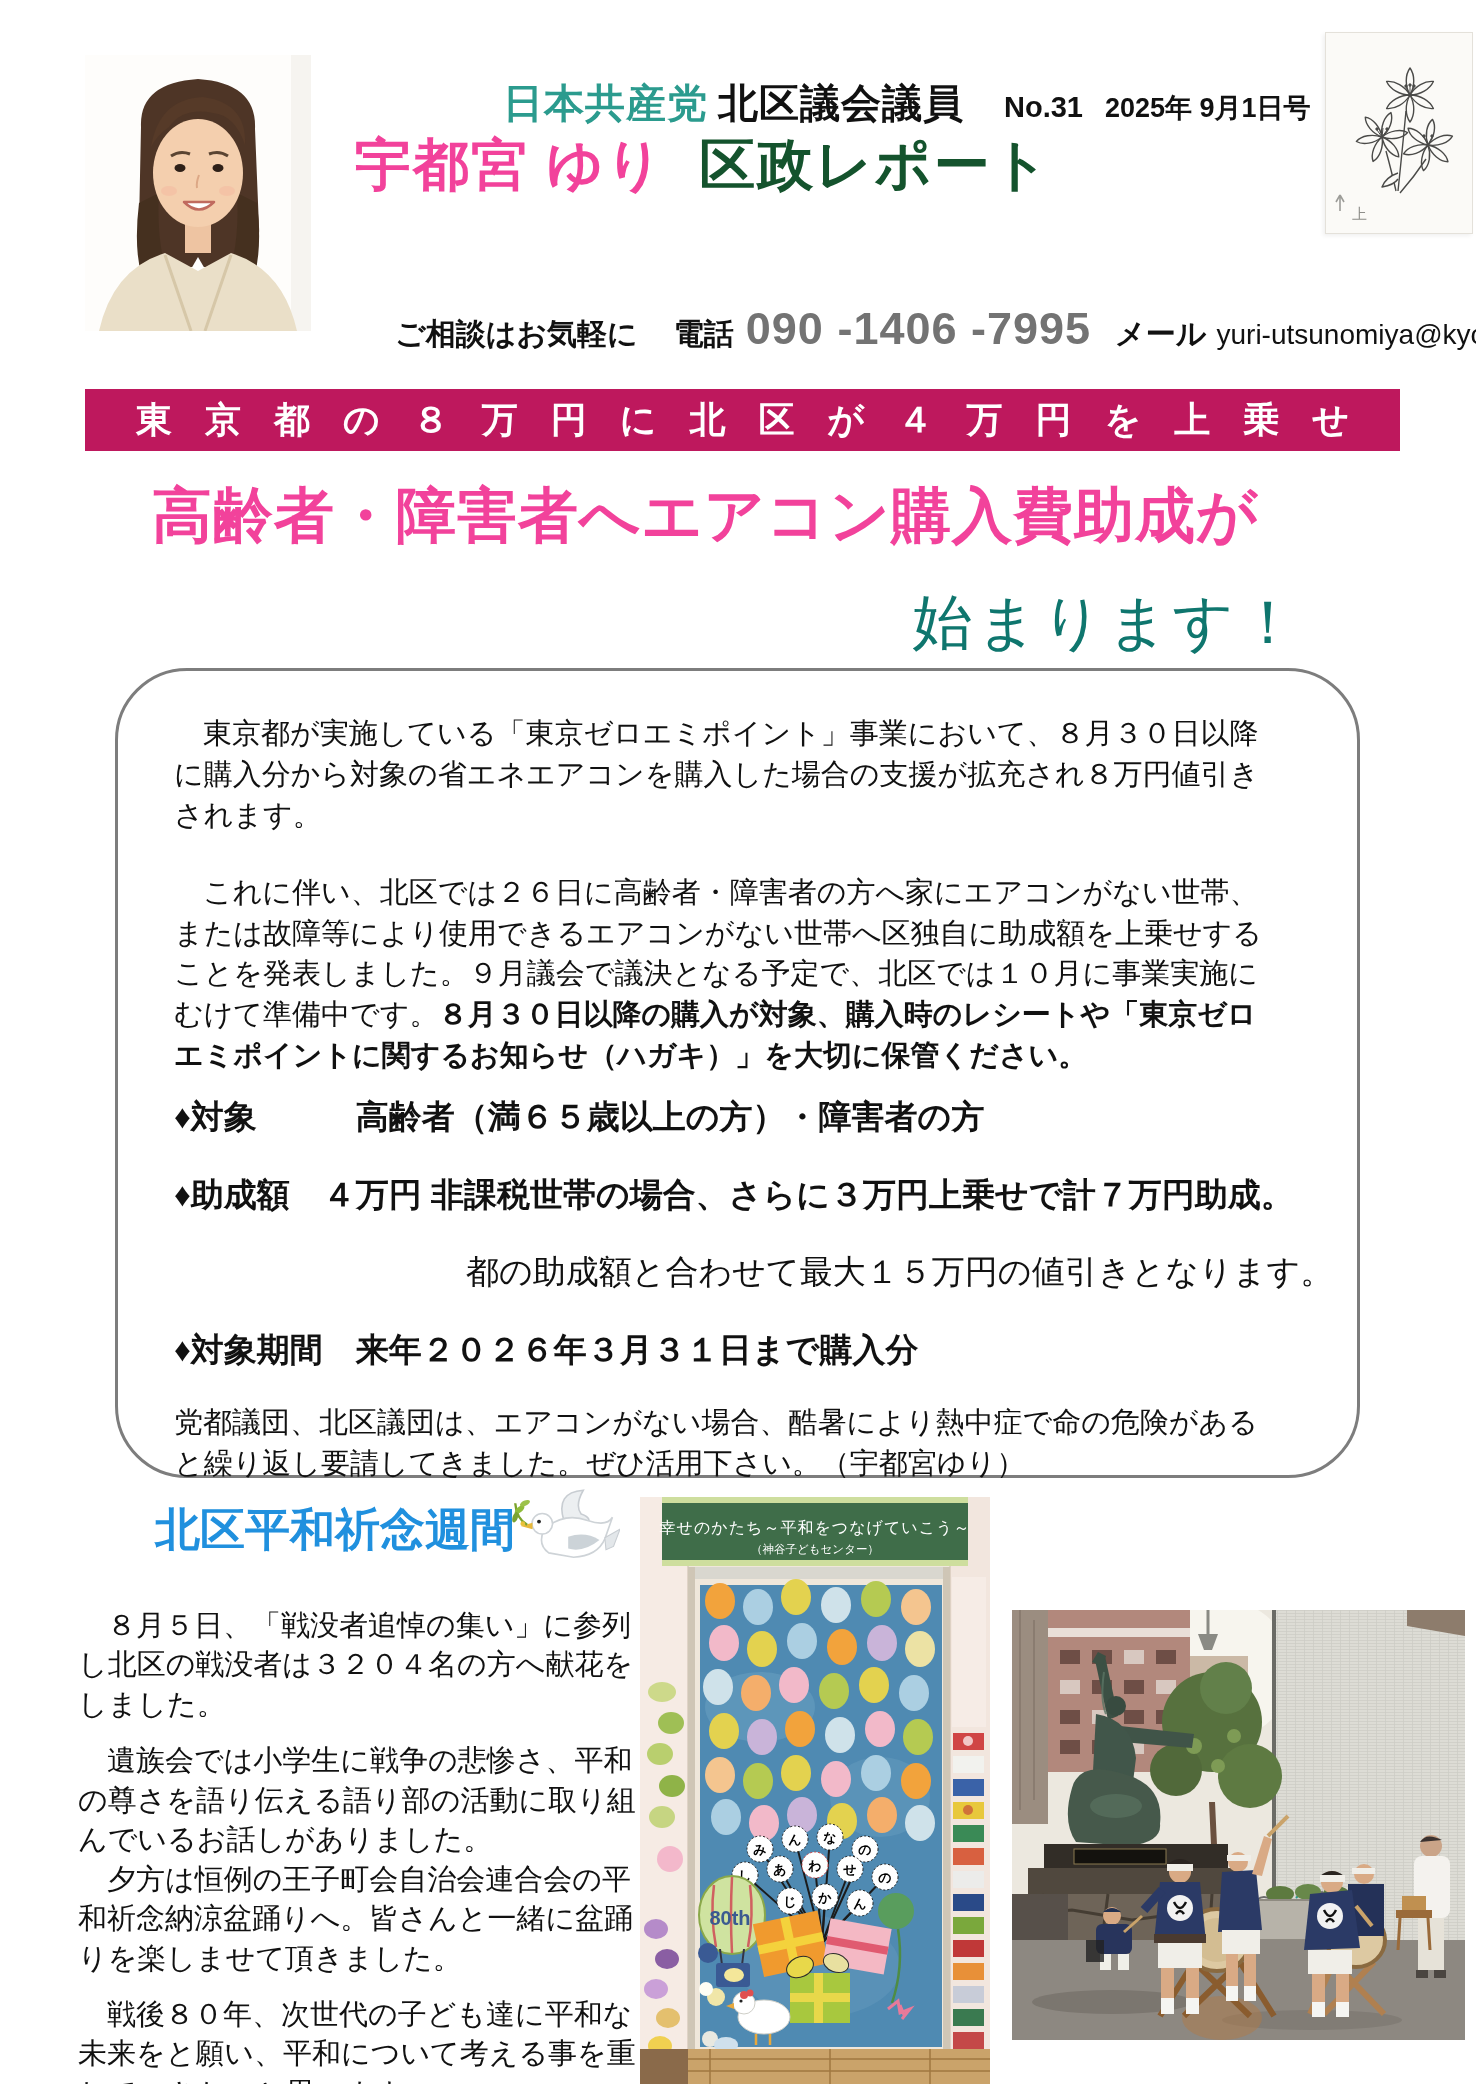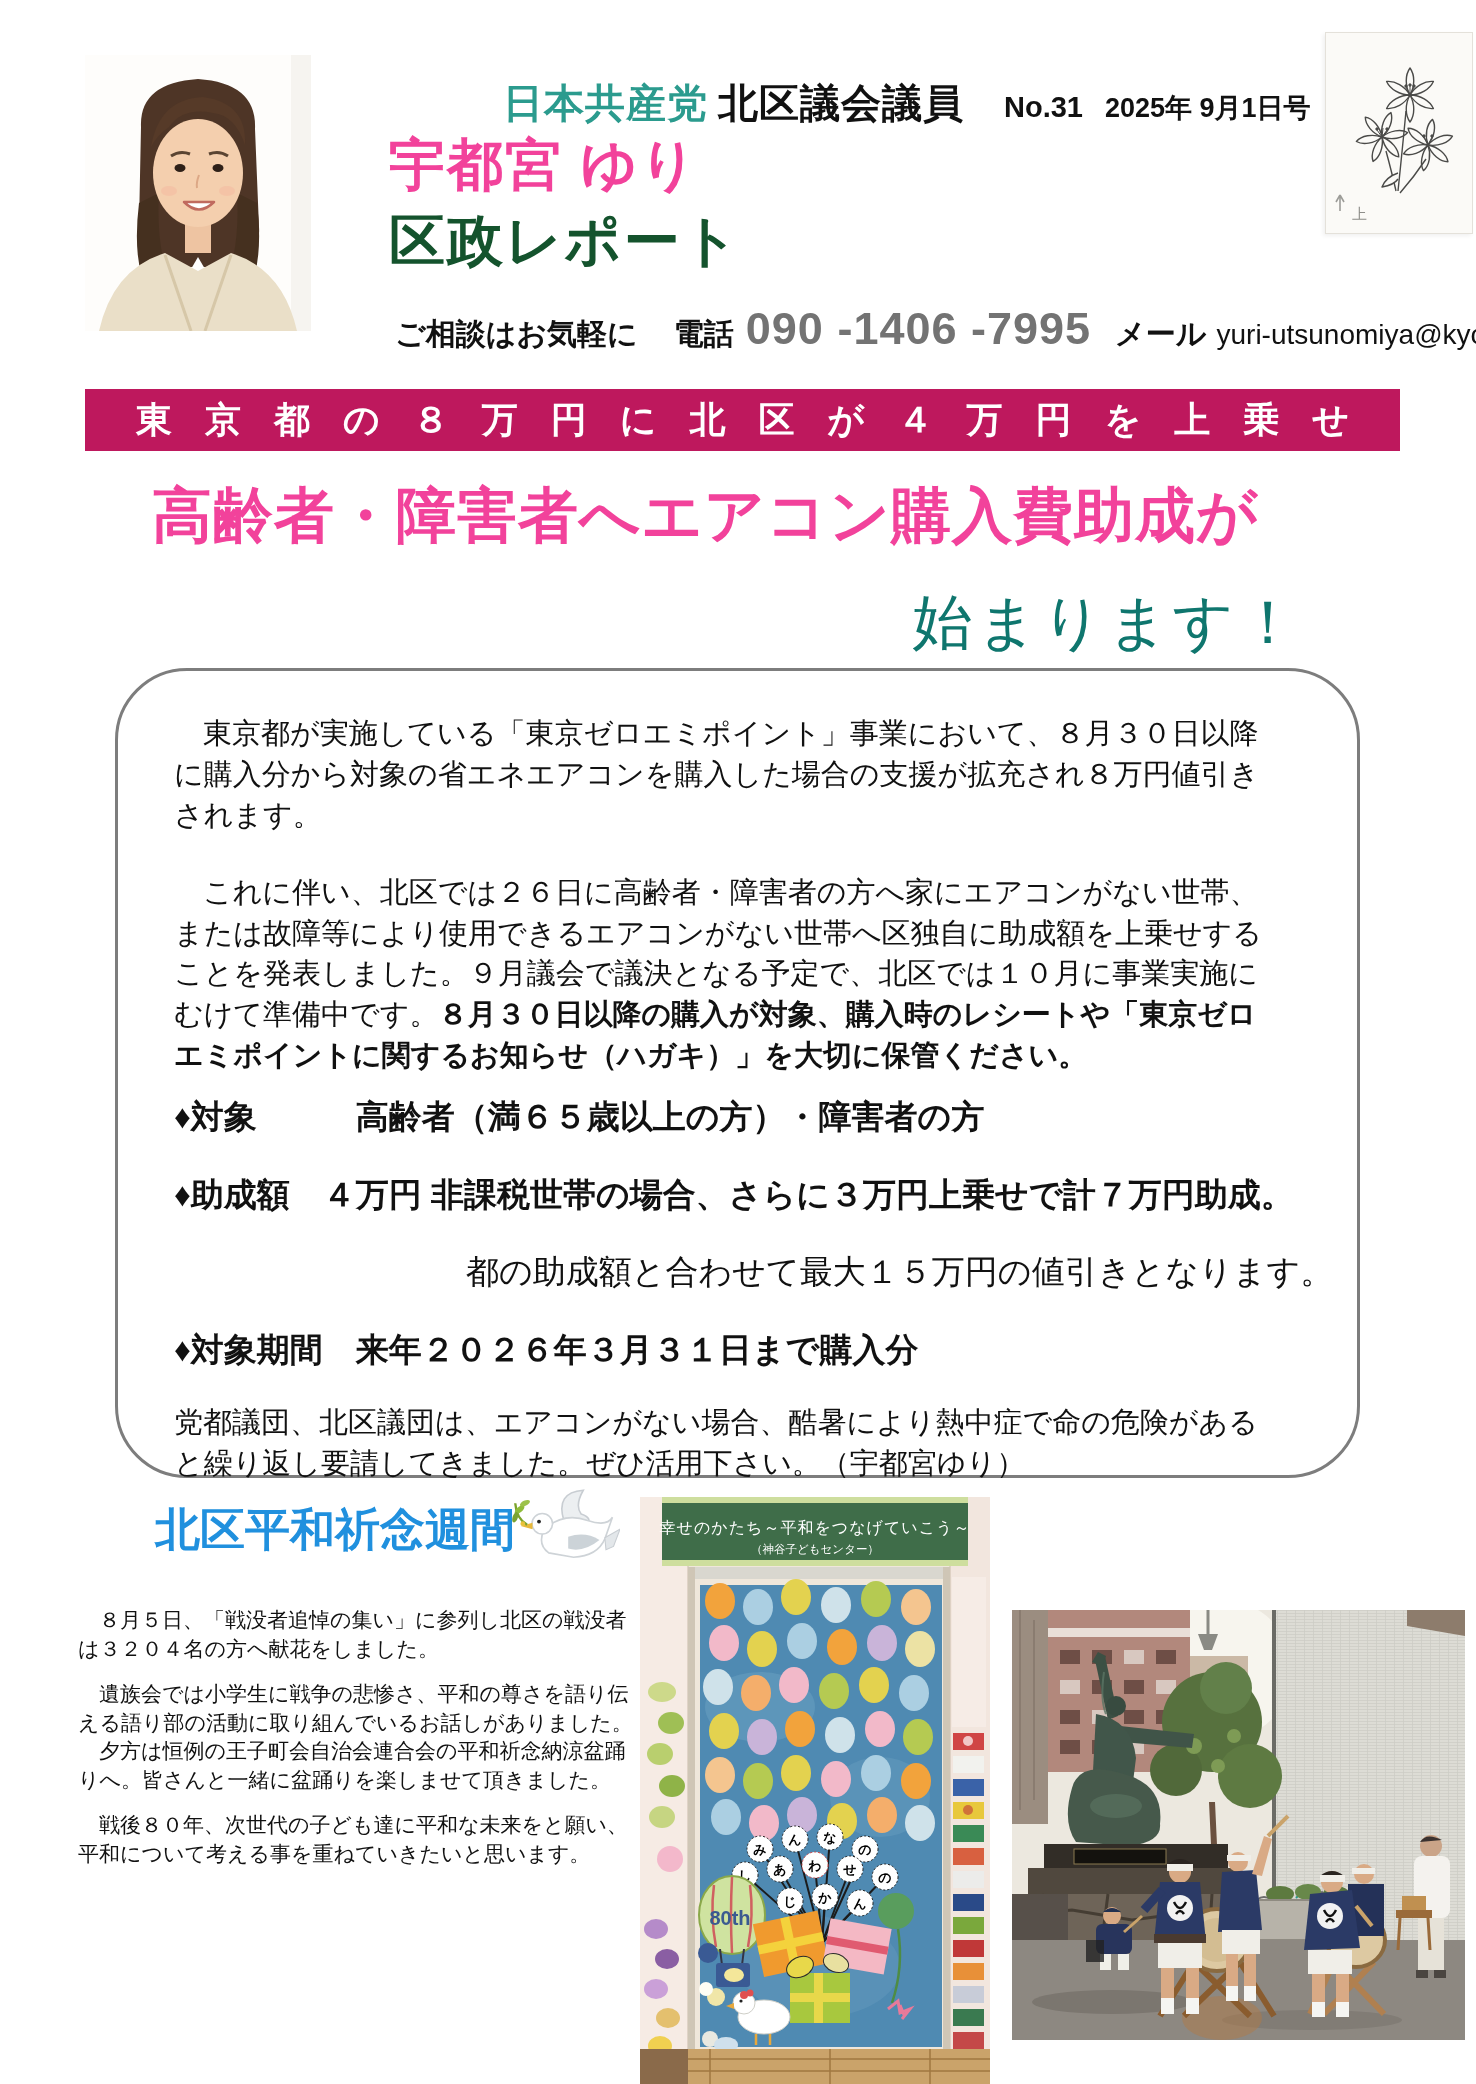--- a/index.html
+++ b/index.html
@@ -10,21 +10,21 @@
   }
   .abs { position:absolute; }
 
   
   .portrait { left:85px; top:55px; width:226px; height:276px; }
   .hdr-row1 { left:503px; top:76px; display:flex; align-items:baseline; white-space:nowrap; }
   .party   { font-size:40px; font-weight:900; color:#2b9b8e; letter-spacing:1px; }
   .role    { font-size:40px; font-weight:900; color:#111; margin-left:10px; letter-spacing:1px; }
   .issue-no   { font-size:29px; font-weight:700; margin-left:40px; }
   .issue-date { font-size:27px; font-weight:700; margin-left:22px; }
-  .hdr-row2 { left:355px; top:128px; display:flex; align-items:baseline; white-space:nowrap;flex-direction:column; }
+  .hdr-row2 { left:355px; top:128px; display:flex; align-items:baseline; white-space:nowrap; }
   .name    { font-size:56px; font-weight:900; color:#f2429b; letter-spacing:2px; }
   .report  { font-size:56px; font-weight:900; color:#14532d; margin-left:34px; letter-spacing:2px; }
   .hdr-row3 { left:371px; top:303px; display:flex; align-items:baseline; white-space:nowrap; }
   .consult { font-size:30px; font-weight:900;margin-left:24px; }
   .tel-label { font-size:30px; font-weight:900; margin-left:36px; }
   .tel     { font-size:45px; font-weight:900; color:#737373; margin-left:12px; letter-spacing:1px; }
   .mail-label { font-size:30px; font-weight:900; margin-left:24px; }
   .email   { font-size:28px; font-weight:500; margin-left:10px; }
 
   .lily { left:1325px; top:32px; width:148px; height:202px; background:#fbfaf7;
@@ -47,21 +47,21 @@
   .p2 { margin-bottom:18px; }
   .p2 strong { font-weight:900; }
   .bullet { font-size:33px !important; font-weight:700; margin-bottom:31px; white-space:nowrap; }
   .bullet-note { font-size:33px !important; font-weight:400; margin-bottom:31px; padding-left:292px; white-space:nowrap; }
   .closing { margin-top:-2px; }
 
   
   .peace-title { left:155px; top:1500px; font-size:45px; font-weight:900; color:#2090de; white-space:nowrap; }
   .dove { left:512px; top:1488px; width:108px; height:92px; }
   .peace-col { left:78px; top:1606px; width:558px; }
-  .peace-col p { font-size:21px; line-height:1.36; }
+  .peace-col p { font-size:29px; line-height:1.36; }
   .gap-after { margin-bottom:17px; }
 
   .photo-door   { left:640px; top:1497px; width:350px; height:587px; }
   .photo-statue { left:1012px; top:1610px; width:453px; height:430px; }
 
   svg { display:block; }
 </style>
 </head>
 <body>
 

